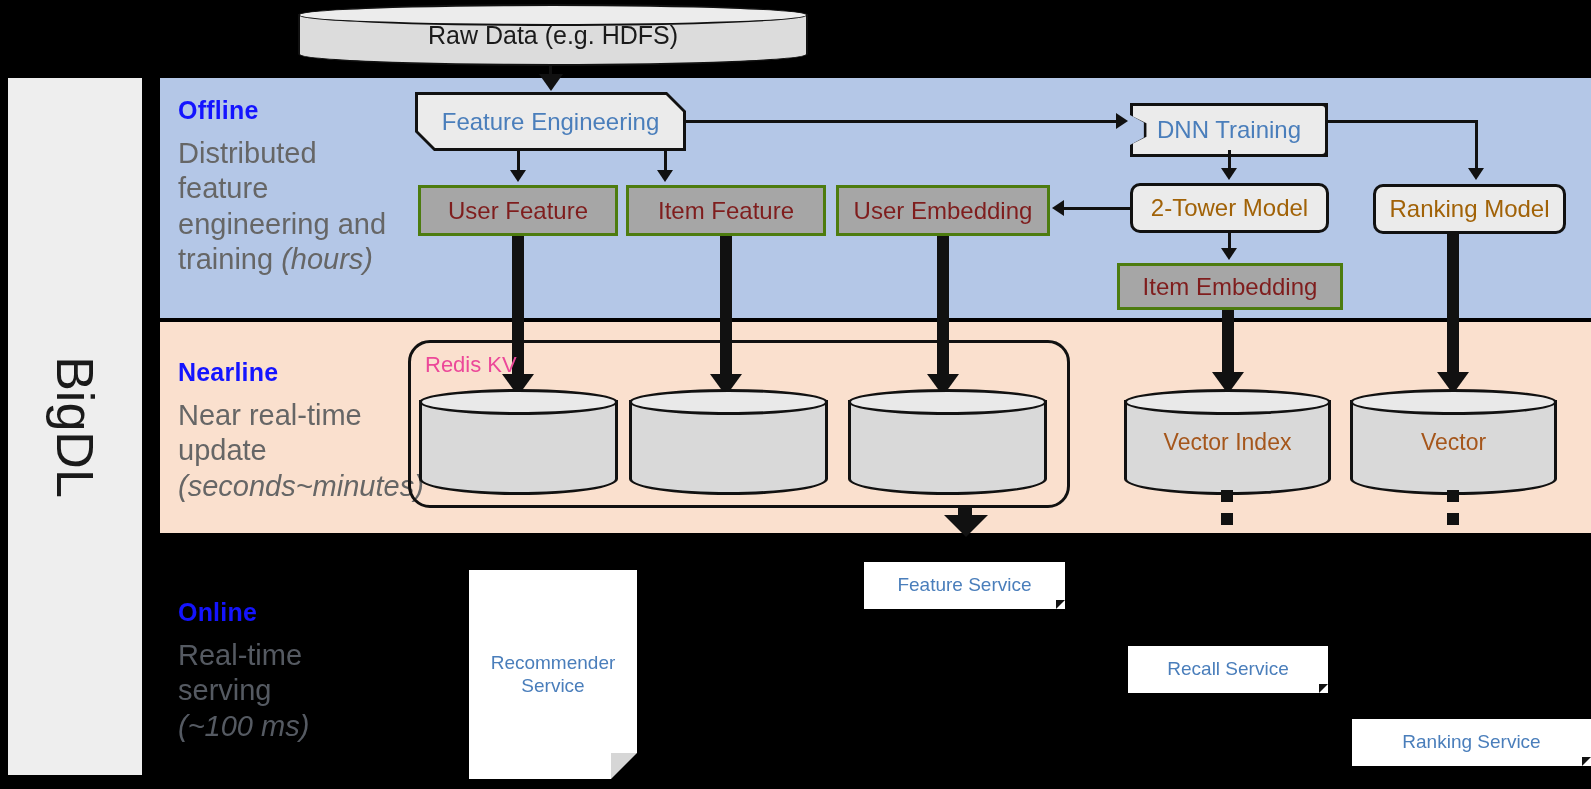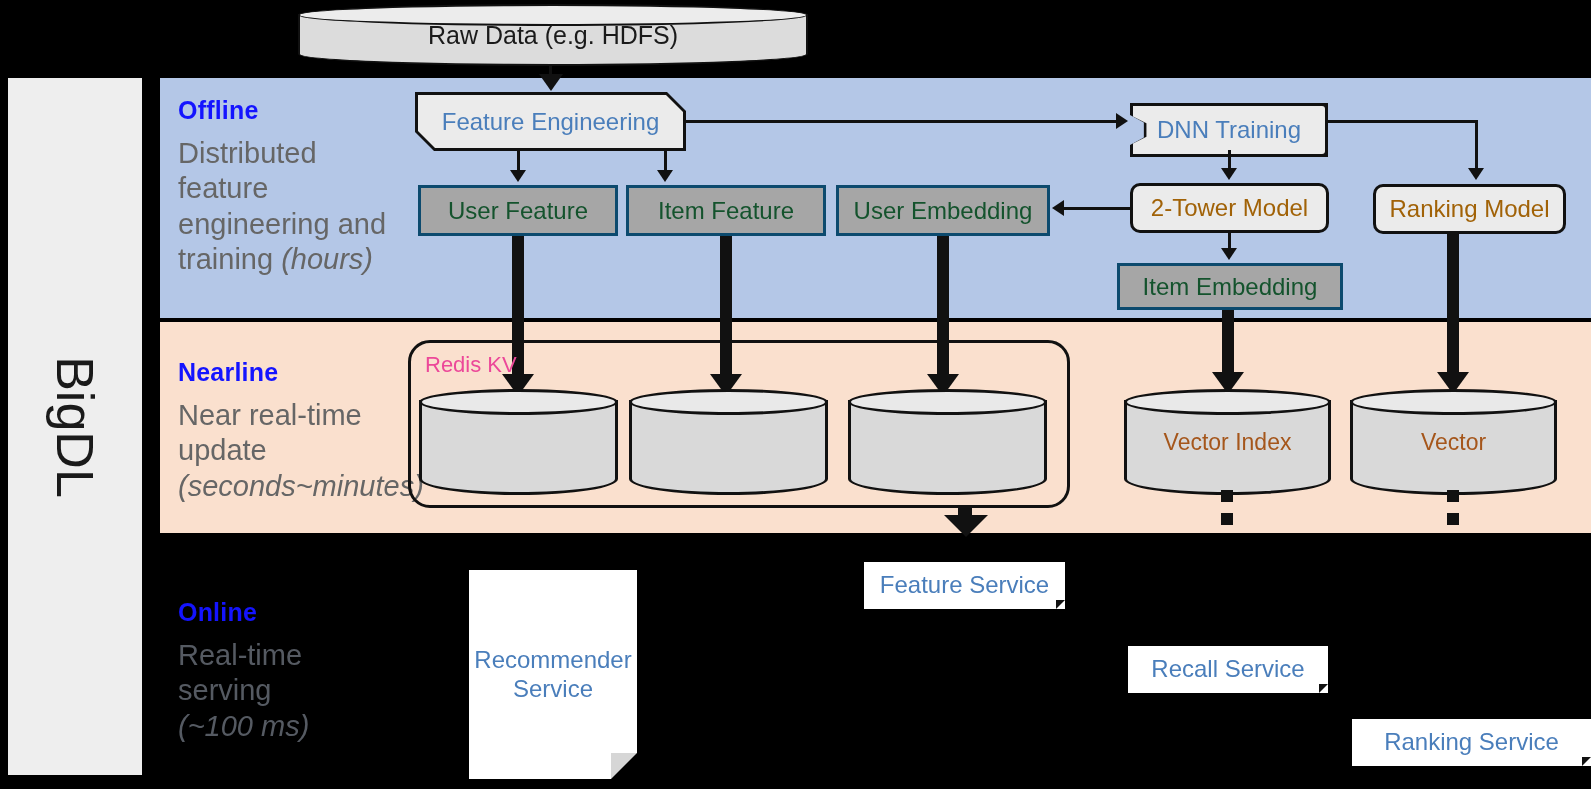--- a/index.html
+++ b/index.html
@@ -33,23 +33,23 @@
 
   #cap-offline{left:178px;top:96px;width:215px;}
   #cap-nearline{left:178px;top:358px;width:230px;}
   #cap-online{left:178px;top:598px;width:215px;}
   #cap-online .band-title{color:#1414ff;}
   #cap-online .band-desc{color:#555a62;}
   .cap-sp{height:11px;}
 
   
   .gray-box{
-    position:absolute;background:#a6a6a6;border:3px solid #0c4a6e;
-    display:flex;align-items:center;justify-content:center;
-    color:#14532d;font-size:24px;box-sizing:border-box;text-align:right;
+    position:absolute;background:#a6a6a6;border:3px solid #4d7c0f;
+    display:flex;align-items:center;justify-content:center;
+    color:#7f1d1d;font-size:24px;box-sizing:border-box;text-align:right;
   }
   .light-box{
     position:absolute;background:#ebebeb;border:3px solid #111;
     display:flex;align-items:center;justify-content:center;
     font-size:24px;box-sizing:border-box;
   }
   .rounded{border-radius:10px;}
   .blue-txt{color:#4a7ebb;}
   .green-txt{color:#a16207;}
   .brown-txt{color:#a5561b;}
@@ -143,21 +143,21 @@
     position:absolute;width:0;height:0;
     border-left:16px solid transparent;border-right:16px solid transparent;
     border-top:22px solid #111;
   }
   .dash-sq{position:absolute;width:12px;height:12px;background:#111;}
 
   
   .doc{
     position:absolute;background:#fff;
     display:flex;align-items:center;justify-content:center;
-    text-align:center;font-size:24px;color:#4a7ebb;line-height:1.2;
+    text-align:center;font-size:19px;color:#4a7ebb;line-height:1.2;
   }
   .doc-fold{
     position:absolute;right:0;bottom:0;width:0;height:0;
     border-left:13px solid #d6d6d6;border-bottom:13px solid #000;
   }
   .doc-sm-fold{
     position:absolute;right:0;bottom:0;width:0;height:0;
     border-left:9px solid #111;border-bottom:9px solid transparent;
   }
   #recommender-service{left:469px;top:570px;width:168px;height:209px;}

